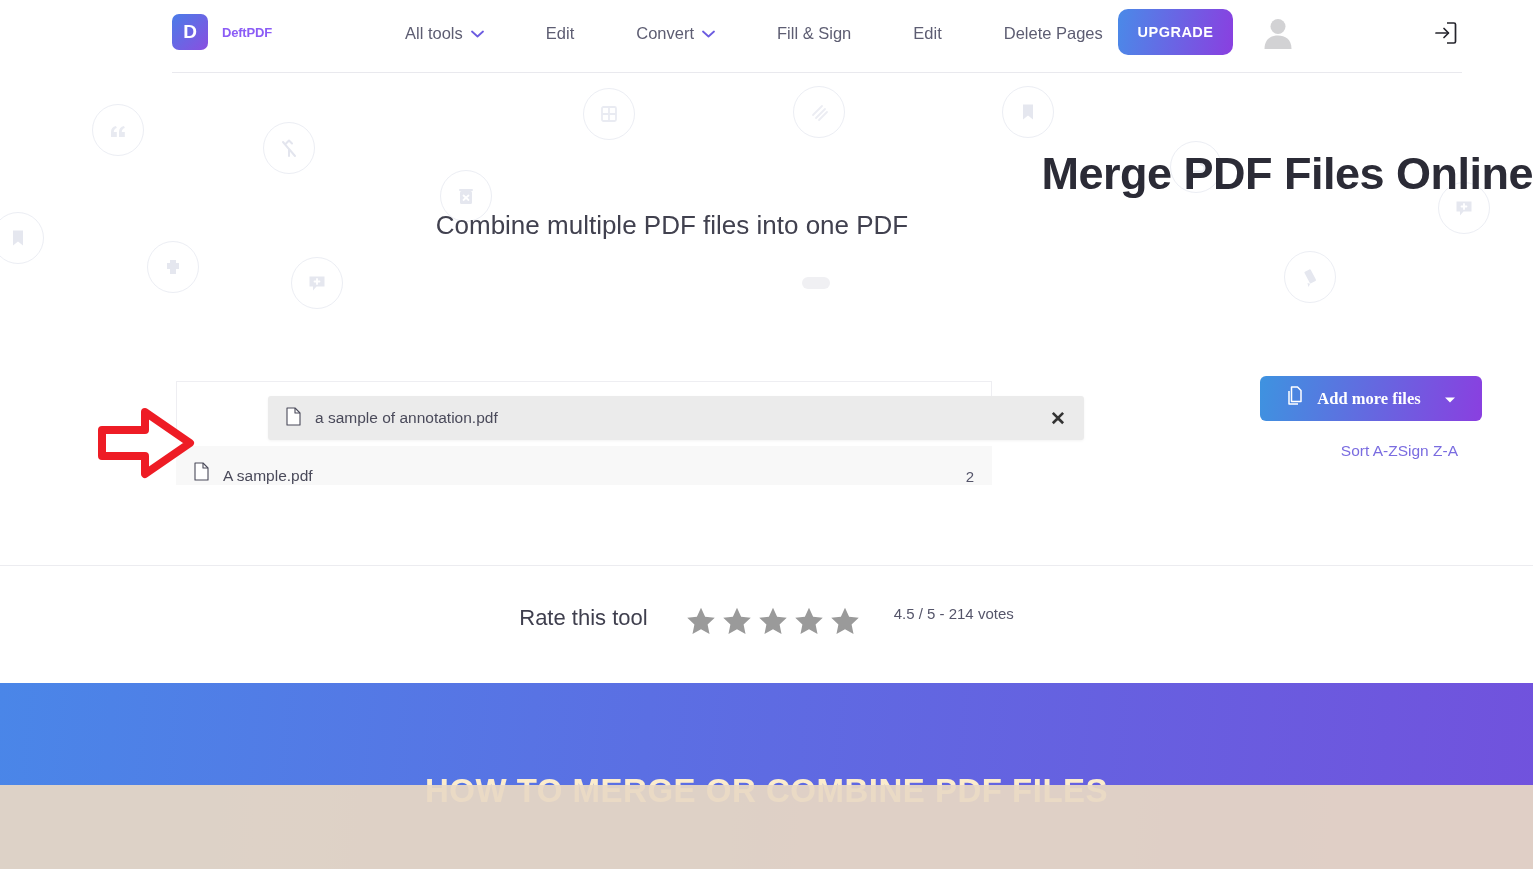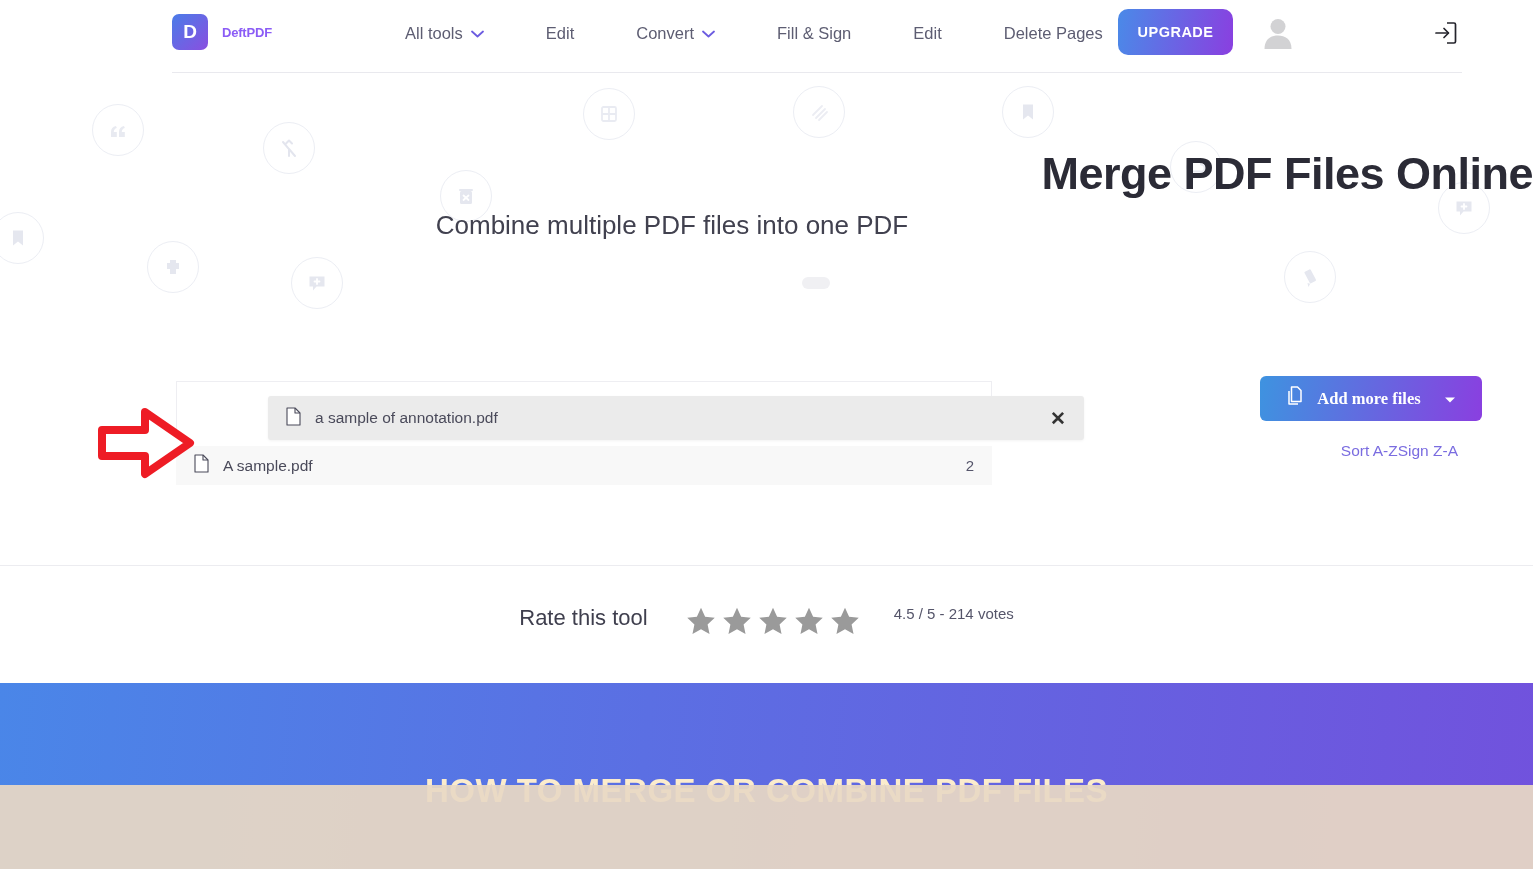--- a/index.html
+++ b/index.html
@@ -78,21 +78,21 @@
     display:flex; align-items:center; padding:0 18px;
     box-shadow: 0 1px 3px rgba(0,0,0,0.05);
   }
   .drag-row .fname { font-size:15.5px; color:#4a4a5a; margin-left:14px; }
   .drag-row .close-x {
     margin-left:auto; font-size:19px; color:#333; font-weight:bold; cursor:pointer;
     line-height:1;
   }
   .file-row {
     position:absolute; left:176px; top:446px; width:816px; height:39px;
-    background:#f8f8f8; display:flex; align-items:center; padding:0 18px;
+    background:#f8f8f8; display:flex; align-items:flex-end; padding:0 18px;
   }
   .file-row .fname { font-size:15.5px; color:#4a4a5a; margin-left:14px; }
   .file-row .pages { margin-left:auto; font-size:15px; color:#55556a; }
 
   .fileicon { display:block; }
 
   
   .red-arrow { position:absolute; left:97px; top:406px; width:98px; height:74px; }
 
   

